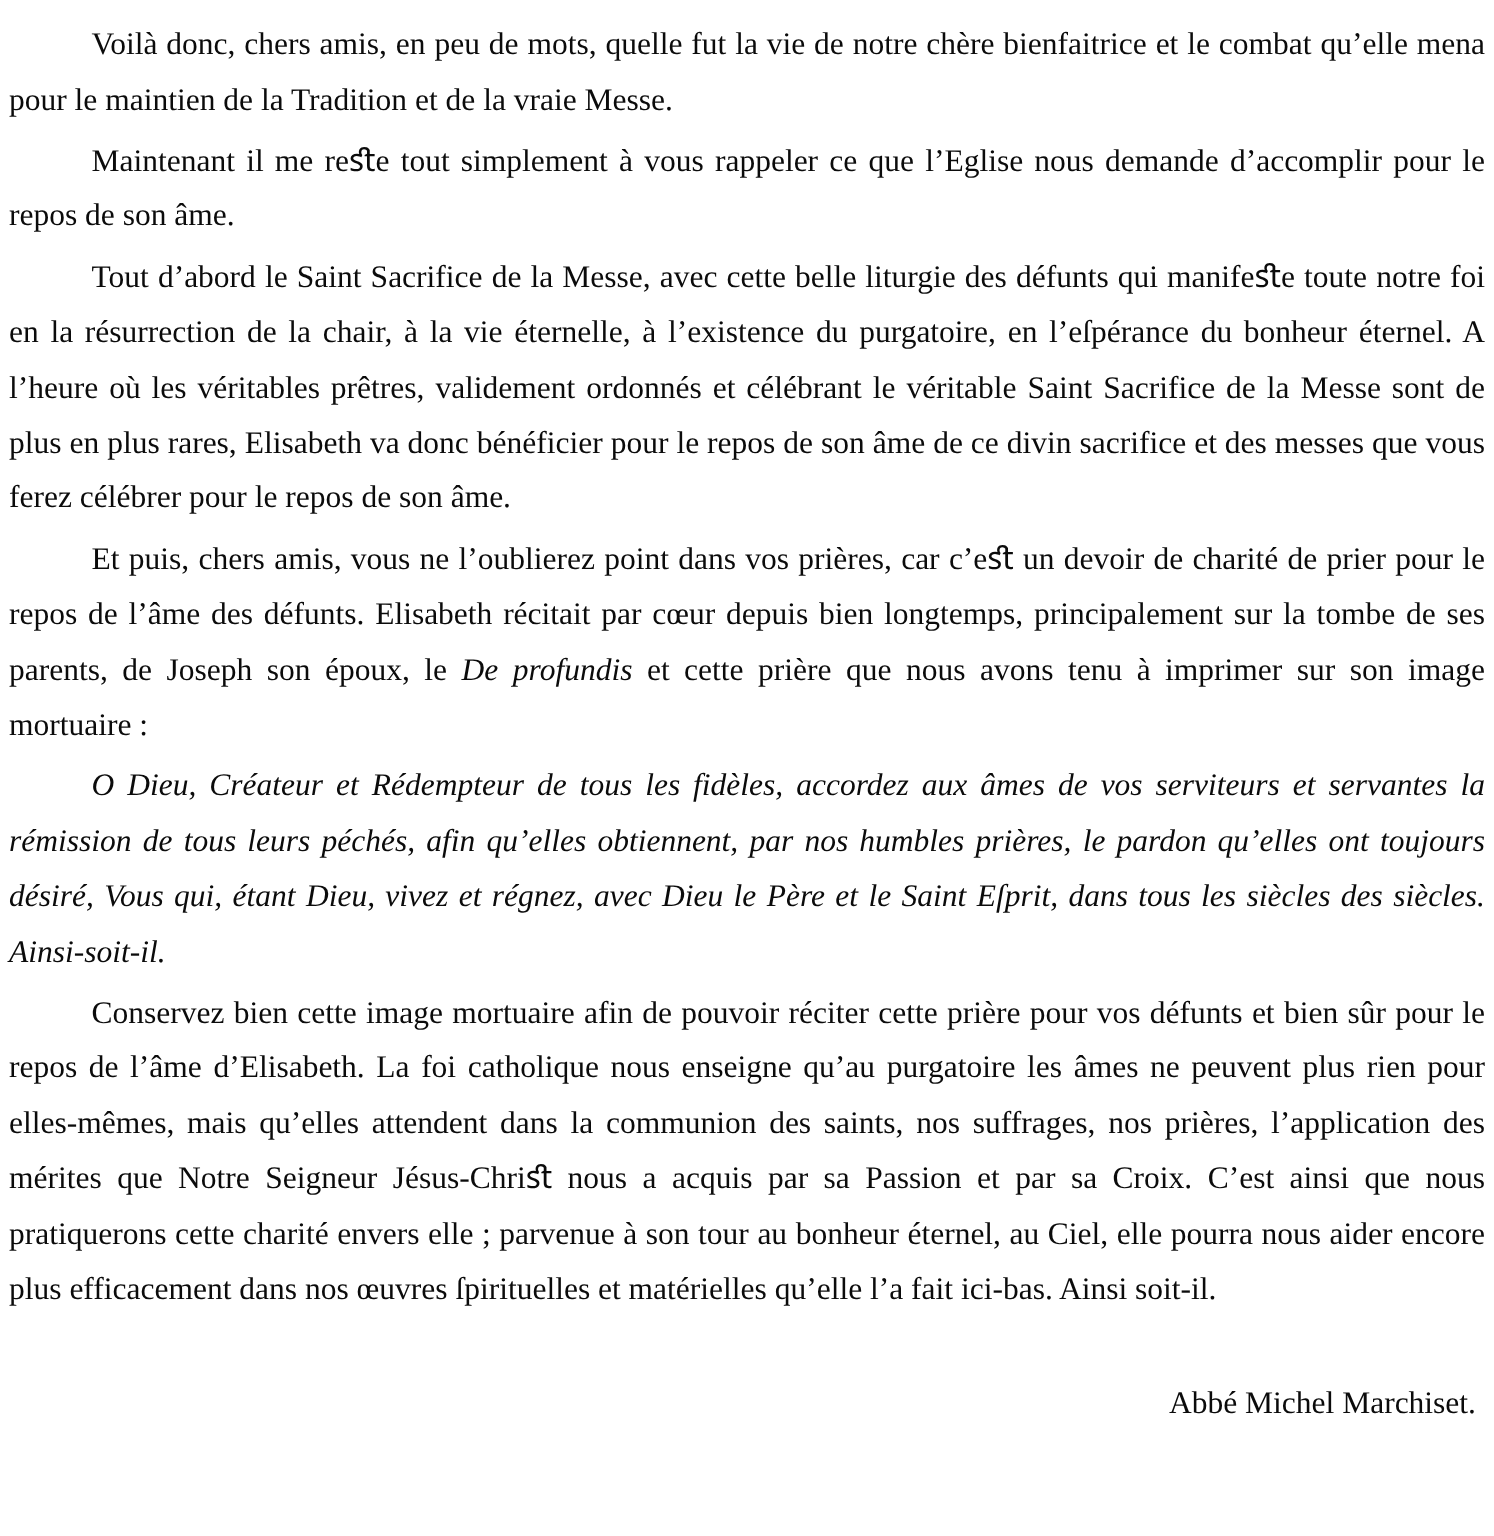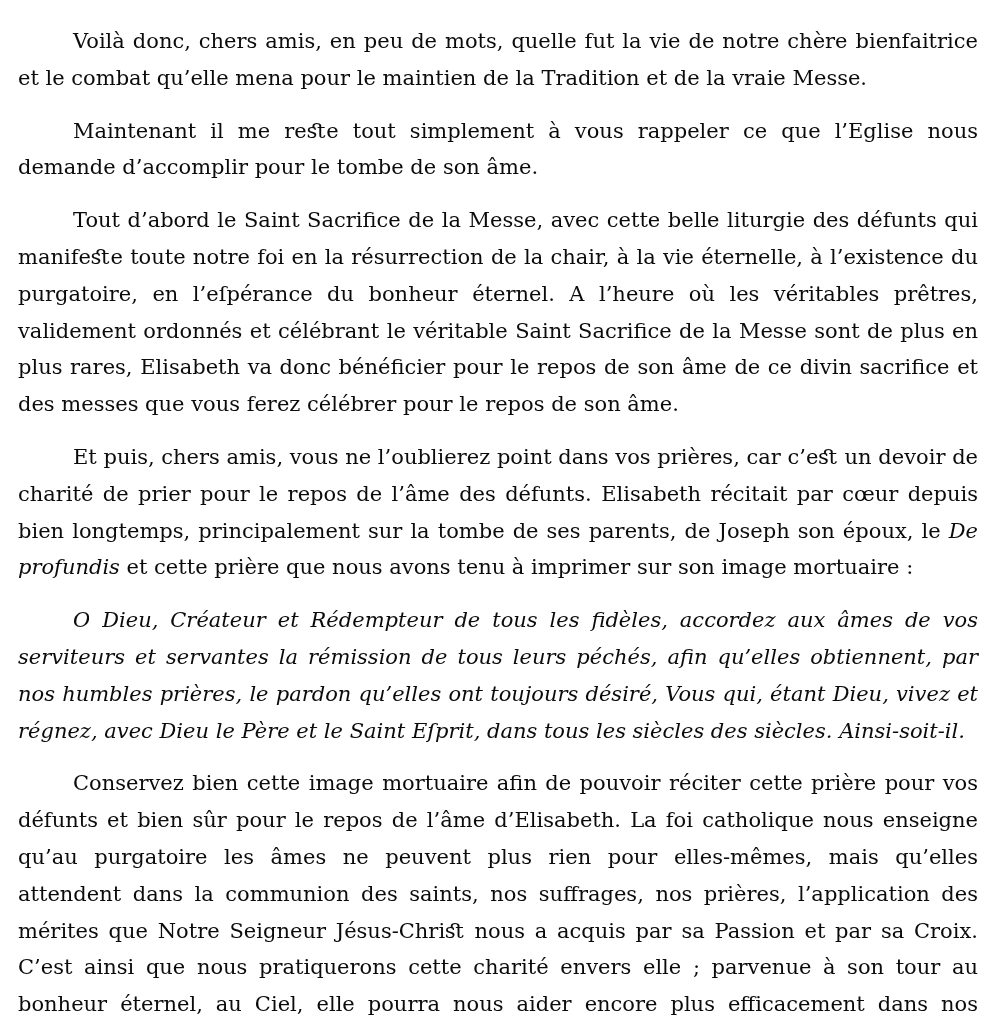--- a/index.html
+++ b/index.html
@@ -15,43 +15,44 @@
     background: #ffffff;
     color: #0b0b0b;
     font-family: "DejaVu Serif", "Liberation Serif", serif;
     font-size: 21px;
     line-height: 36.8px;
     text-align: justify;
     padding: 7px 2px 0 2px;
     overflow: hidden;
   }
   .page p {
-    margin: 16px;
+    margin: 4px;
     text-indent: 55px;
+    font-family: Liberation Serif, serif;
   }
   .prayer {
     font-style: italic;
   }
   .inline-title {
     font-style: italic;
   }
   .signature {
     text-indent: 0;
     text-align: right;
     margin-top: 40px !important;
     padding-right: 6px;
   }
 </style>
 </head>
 <body>
 
 <article class="page">
   <p>Voilà donc, chers amis, en peu de mots, quelle fut la vie de notre chère bienfaitrice et le combat qu’elle mena pour le maintien de la Tradition et de la vraie Messe.</p>
 
-  <p>Maintenant il me reﬆe tout simplement à vous rappeler ce que l’Eglise nous demande d’accomplir pour le tombe de son âme.</p>
+  <p>Maintenant il me reﬆe tout simplement à vous rappeler ce que l’Eglise nous demande d’accomplir pour le repos de son âme.</p>
 
   <p>Tout d’abord le Saint Sacrifice de la Messe, avec cette belle liturgie des défunts qui manifeﬆe toute notre foi en la résurrection de la chair, à la vie éternelle, à l’existence du purgatoire, en l’eſpérance du bonheur éternel. A l’heure où les véritables prêtres, validement ordonnés et célébrant le véritable Saint Sacrifice de la Messe sont de plus en plus rares, Elisabeth va donc bénéficier pour le repos de son âme de ce divin sacrifice et des messes que vous ferez célébrer pour le repos de son âme.</p>
 
   <p><span>Et puis, chers amis, vous ne l’oublierez point dans vos prières, car c’eﬆ un devoir de charité de prier pour le repos de l’âme des défunts. Elisabeth récitait par cœur depuis bien longtemps, principalement sur la tombe de ses parents, de Joseph son époux, le </span><em class="inline-title">De profundis</em><span> et cette prière que nous avons tenu à imprimer sur son image mortuaire :</span></p>
 
   <p class="prayer">O Dieu, Créateur et Rédempteur de tous les fidèles, accordez aux âmes de vos serviteurs et servantes la rémission de tous leurs péchés, afin qu’elles obtiennent, par nos humbles prières, le pardon qu’elles ont toujours désiré, Vous qui, étant Dieu, vivez et régnez, avec Dieu le Père et le Saint Eſprit, dans tous les siècles des siècles. Ainsi-soit-il.</p>
 
   <p>Conservez bien cette image mortuaire afin de pouvoir réciter cette prière pour vos défunts et bien sûr pour le repos de l’âme d’Elisabeth. La foi catholique nous enseigne qu’au purgatoire les âmes ne peuvent plus rien pour elles-mêmes, mais qu’elles attendent dans la communion des saints, nos suffrages, nos prières, l’application des mérites que Notre Seigneur Jésus-Chriﬆ nous a acquis par sa Passion et par sa Croix. C’est ainsi que nous pratiquerons cette charité envers elle ; parvenue à son tour au bonheur éternel, au Ciel, elle pourra nous aider encore plus efficacement dans nos œuvres ſpirituelles et matérielles qu’elle l’a fait ici-bas. Ainsi soit-il.</p>
 
   <p class="signature">Abbé Michel Marchiset.</p>

